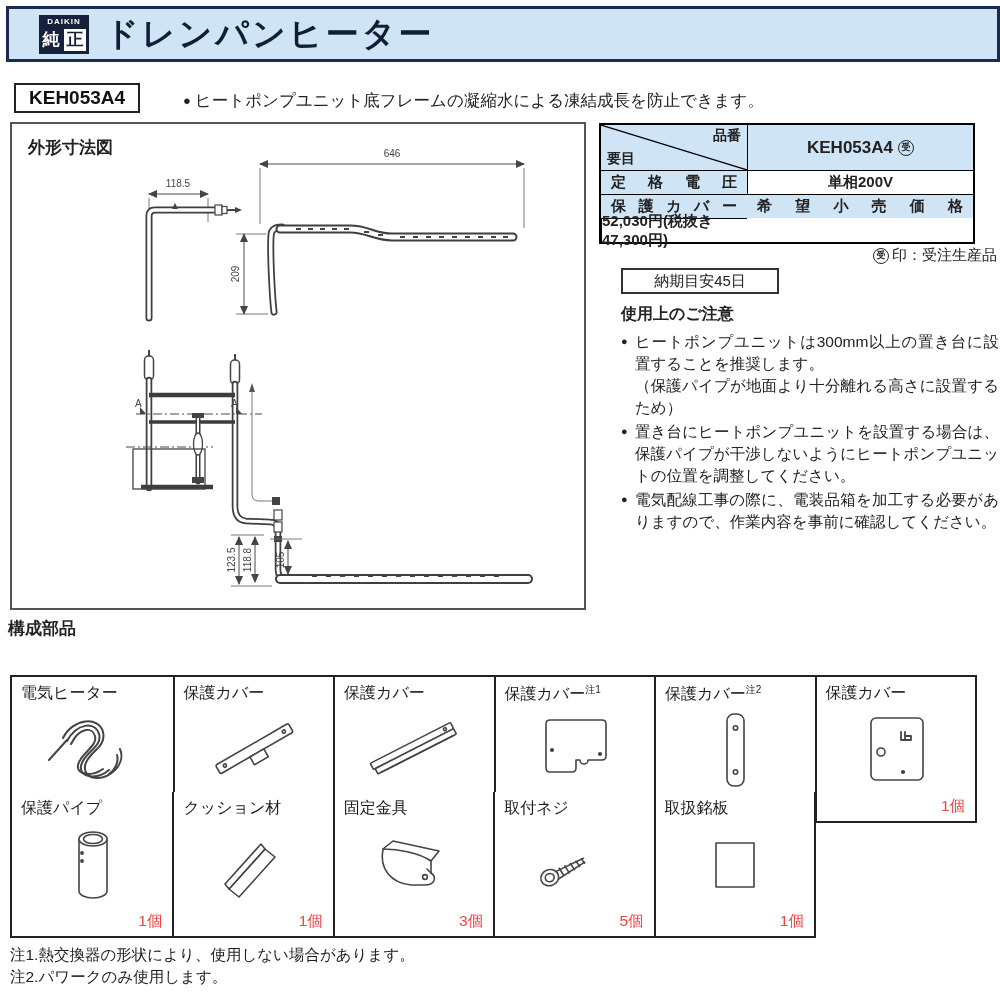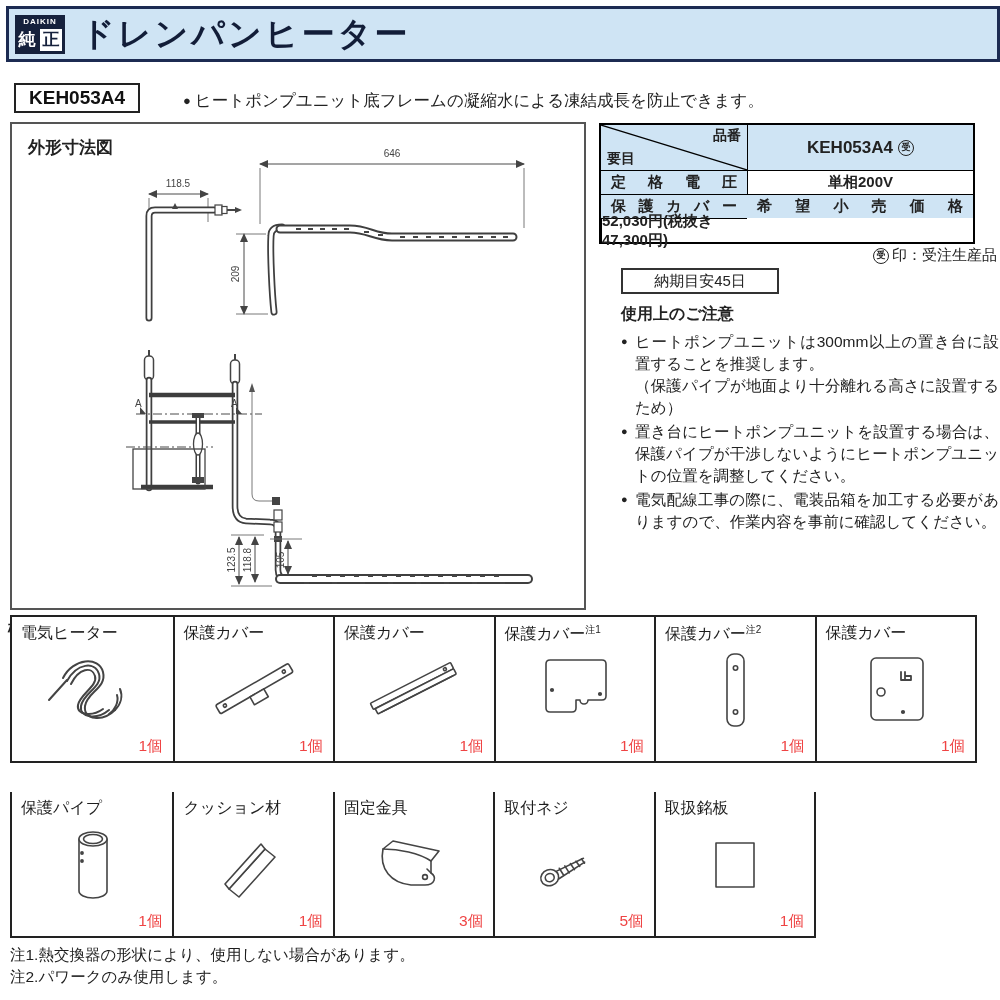--- a/index.html
+++ b/index.html
@@ -2,21 +2,21 @@
 <html><head>
 <meta charset="utf-8">
 <style>
   html,body{margin:0;padding:0;background:#fff;}
   body{font-family:"Liberation Sans","DejaVu Sans",sans-serif;color:#222;}
   .page{position:relative;width:1000px;height:1000px;background:#fff;overflow:hidden;}
 
   
   .band{position:absolute;left:6px;top:6px;right:0;height:56px;background:#cfe4f4;
         border:3px solid #1c2b52;display:flex;align-items:center;box-sizing:border-box;}
-  .badge{margin-left:6px;width:48px;flex:0 0 auto;border:1px solid #16213c;background:#fff;}
+  .badge{margin-left:30px;width:48px;flex:0 0 auto;border:1px solid #16213c;background:#fff;}
   .badge-top{background:#16213c;color:#fff;font-size:8px;font-weight:bold;text-align:center;
              letter-spacing:1px;padding:1px 0;line-height:9px;}
   .badge-bottom{display:flex;height:26px;}
   .badge-jun{flex:1;background:#16213c;color:#fff;font-size:17px;font-weight:bold;
              display:flex;align-items:center;justify-content:center;}
   .badge-sei{flex:1;background:#fff;color:#16213c;font-size:17px;font-weight:bold;
              display:flex;align-items:center;justify-content:center;border:2px solid #16213c;box-sizing:border-box;}
   .band-title{margin-left:16px;font-size:33px;font-weight:bold;color:#121d38;letter-spacing:3px;}
 
   
@@ -66,21 +66,21 @@
   .prec{position:absolute;left:621px;top:304px;width:378px;}
   .prec-title{font-size:16px;font-weight:bold;margin-bottom:6px;}
   .prec-item{display:flex;margin-bottom:2px;font-size:15.5px;line-height:1.42;color:#222;}
   .prec-item .blt{flex:0 0 14px;font-size:11px;padding-top:3px;}
   .prec-item .txt{flex:1;text-align:justify;}
   .prec-sub{display:block;}
 
   
   .parts-title{position:absolute;left:8px;top:617px;font-size:17px;font-weight:bold;}
   .parts-row{position:absolute;left:10px;display:grid;border:2px solid #222;box-sizing:border-box;background:#fff;}
-  .row1{top:615px;width:967px;height:148px;grid-template-columns:repeat(6,1fr);text-align:right;}
+  .row1{top:675px;width:967px;height:148px;grid-template-columns:repeat(6,1fr);text-align:right;}
   .row2{top:792px;width:806px;height:146px;grid-template-columns:repeat(5,1fr);border-top:none;}
   .pcell{position:relative;box-sizing:border-box;}
   .pcell + .pcell{border-left:2px solid #222;}
   .pname{position:absolute;left:9px;top:6px;font-size:16px;color:#1d1d1d;white-space:nowrap;}
   .pname sup{font-size:10px;}
   .pqty{position:absolute;right:10px;bottom:4px;font-size:15.5px;color:#ef4444;}
   .picon{position:absolute;left:0;right:0;top:26px;bottom:24px;display:flex;
          align-items:center;justify-content:center;}
   .picon svg{stroke:#444;fill:none;stroke-linecap:round;stroke-linejoin:round;}
 

